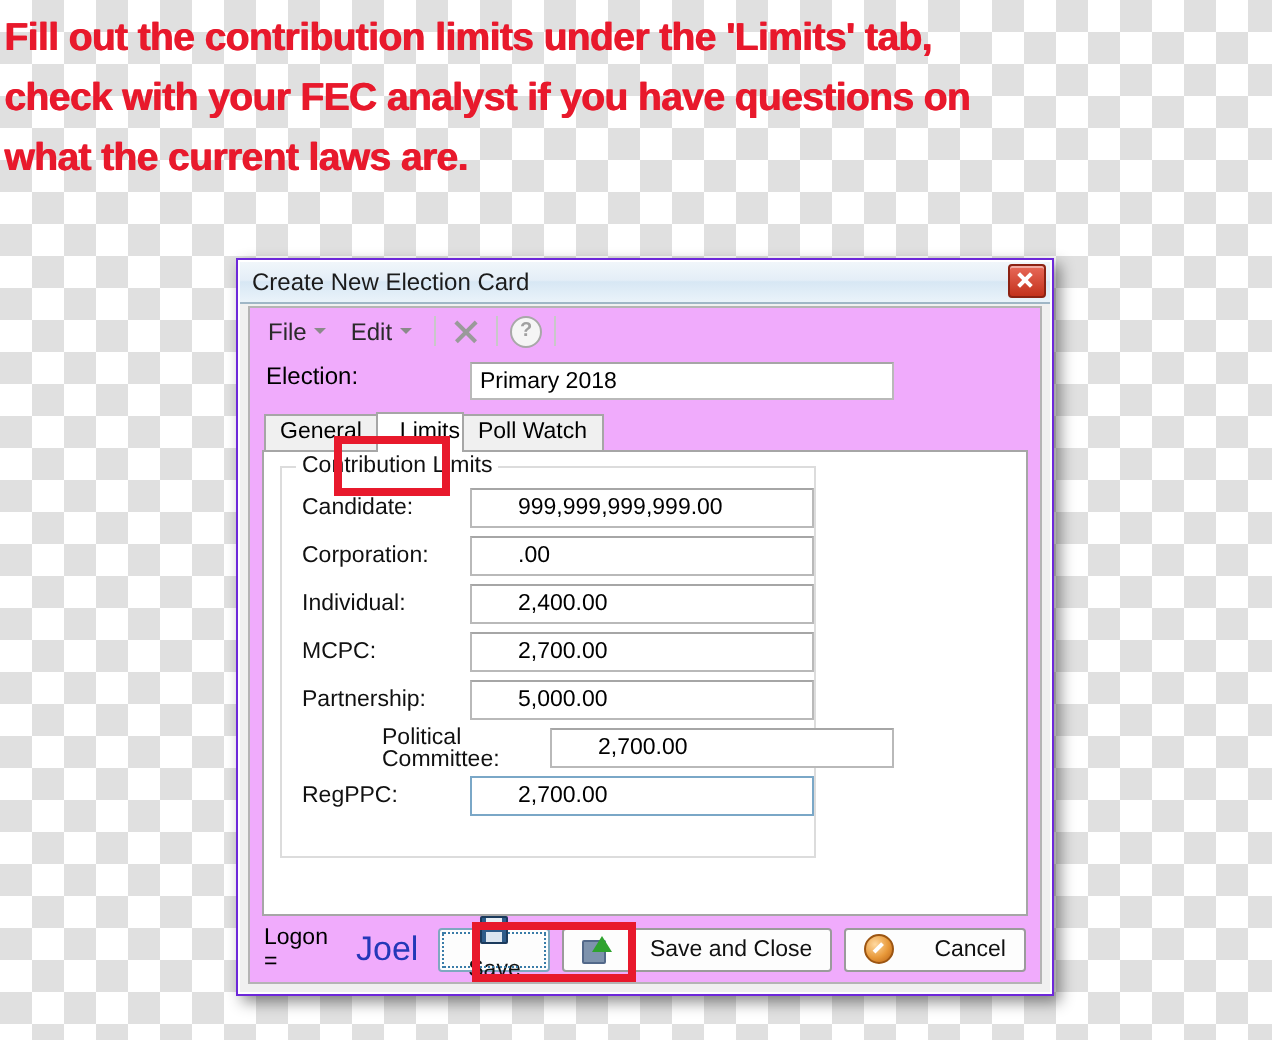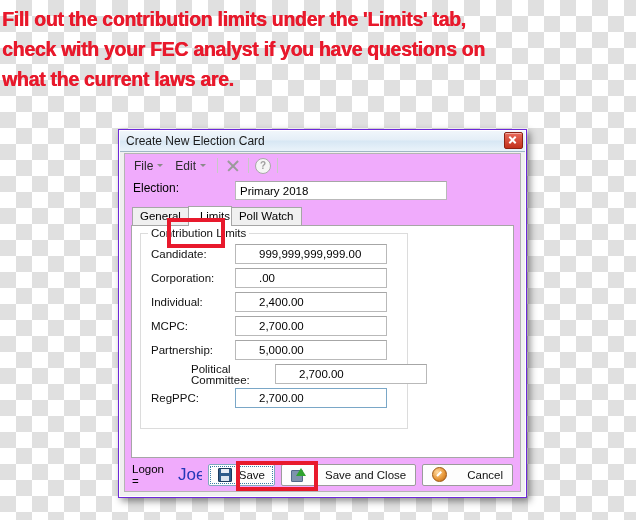--- a/index.html
+++ b/index.html
@@ -267,21 +267,21 @@
     flex: 0 0 auto;
   }
   .field-label.wrap {
     height: 21px;
     overflow: hidden;
     line-height: 10.5px;
     padding-top: 1px;
     margin-left: 40px;
   }
   .field-input {
-    width: 152px;
+    width: 172px;
     height: 20px;
     padding-left: 23px;
   }
   .field-input.focused {
     border-color: #7aa7c7;
   }
 
   
   .bottombar {
     flex: 0 0 auto;
@@ -317,20 +317,21 @@
     box-sizing: border-box;
     white-space: nowrap;
   }
   .btn.save {
     width: 74px;
     justify-content: center;
     gap: 7px;
     outline: 1px dotted #3a7ca8;
     outline-offset: -3px;
     border-color: #7fa8c0;
+    flex-direction: column;
   }
 
   
   .ico-floppy {
     width: 12px; height: 12px;
     background: #2e5c8a;
     border: 1px solid #1b3a5c;
     position: relative;
     flex: 0 0 auto;
     border-radius: 1px;

